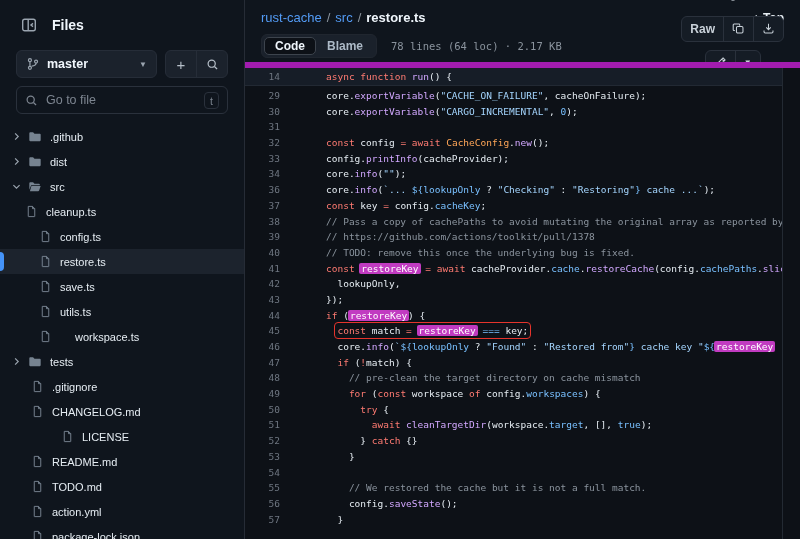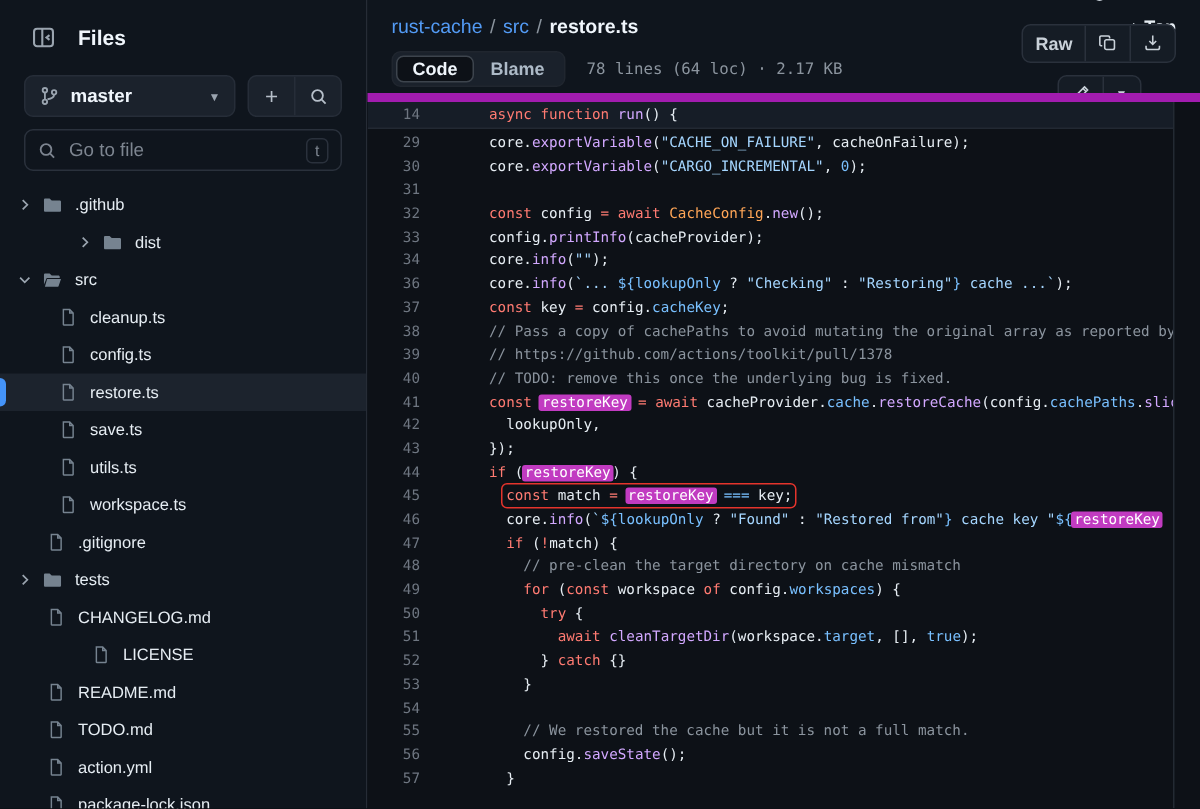--- a/index.html
+++ b/index.html
@@ -147,21 +147,21 @@
               <path d="M6 3.5 10.5 8 6 12.5"></path>
             </svg>
           </span>
           <span class="t-icon">
             <svg width="14" height="14" viewBox="0 0 16 16" fill="currentColor">
               <path d="M1.5 3.7c0-.6.45-1 1-1h3.3l1.6 1.5h6.1c.55 0 1 .45 1 1v6.6c0 .55-.45 1-1 1h-11c-.55 0-1-.45-1-1z"></path>
             </svg>
           </span>
           <span class="t-label">.github</span>
         </div>
-        <div class="tree-row" style="padding-left: 8px; margin-left: 40px;">
+        <div class="tree-row" style="padding-left: 8px;">
           <span class="chev">
             <svg width="11" height="11" viewBox="0 0 16 16" fill="none" stroke="currentColor" stroke-width="1.7">
               <path d="M6 3.5 10.5 8 6 12.5"></path>
             </svg>
           </span>
           <span class="t-icon">
             <svg width="14" height="14" viewBox="0 0 16 16" fill="currentColor">
               <path d="M1.5 3.7c0-.6.45-1 1-1h3.3l1.6 1.5h6.1c.55 0 1 .45 1 1v6.6c0 .55-.45 1-1 1h-11c-.55 0-1-.45-1-1z"></path>
             </svg>
           </span>
@@ -174,88 +174,88 @@
             </svg>
           </span>
           <span class="t-icon">
             <svg width="14" height="14" viewBox="0 0 16 16" fill="currentColor">
               <path d="M1.5 3.7c0-.6.45-1 1-1h3.3l1.6 1.5h5.1c.55 0 1 .45 1 1v.8H3.6L1.5 11z"></path>
               <path d="M3.9 6.9h10.6l-1.9 5.4c-.14.4-.52.5-.95.5H2.2z"></path>
             </svg>
           </span>
           <span class="t-label">src</span>
         </div>
+        <div class="tree-row" style="padding-left: 20px;">
+          <span class="t-icon">
+            <svg width="13" height="13" viewBox="0 0 16 16" fill="none" stroke="currentColor" stroke-width="1.2">
+              <path d="M4 1.7h5.2l2.8 2.8V14a.3.3 0 0 1-.3.3H4.3A.3.3 0 0 1 4 14z M9.2 1.7V4.5h2.8"></path>
+            </svg>
+          </span>
+          <span class="t-label">cleanup.ts</span>
+        </div>
         <div class="tree-row" style="padding-left: 34px;">
           <span class="t-icon">
             <svg width="13" height="13" viewBox="0 0 16 16" fill="none" stroke="currentColor" stroke-width="1.2">
               <path d="M4 1.7h5.2l2.8 2.8V14a.3.3 0 0 1-.3.3H4.3A.3.3 0 0 1 4 14z M9.2 1.7V4.5h2.8"></path>
             </svg>
           </span>
-          <span class="t-label">cleanup.ts</span>
+          <span class="t-label">config.ts</span>
+        </div>
+        <div class="tree-row selected" style="padding-left: 34px;">
+          <span class="t-icon">
+            <svg width="13" height="13" viewBox="0 0 16 16" fill="none" stroke="currentColor" stroke-width="1.2">
+              <path d="M4 1.7h5.2l2.8 2.8V14a.3.3 0 0 1-.3.3H4.3A.3.3 0 0 1 4 14z M9.2 1.7V4.5h2.8"></path>
+            </svg>
+          </span>
+          <span class="t-label">restore.ts</span>
         </div>
         <div class="tree-row" style="padding-left: 34px;">
           <span class="t-icon">
             <svg width="13" height="13" viewBox="0 0 16 16" fill="none" stroke="currentColor" stroke-width="1.2">
               <path d="M4 1.7h5.2l2.8 2.8V14a.3.3 0 0 1-.3.3H4.3A.3.3 0 0 1 4 14z M9.2 1.7V4.5h2.8"></path>
             </svg>
           </span>
-          <span class="t-label">config.ts</span>
-        </div>
-        <div class="tree-row selected" style="padding-left: 34px;">
-          <span class="t-icon">
-            <svg width="13" height="13" viewBox="0 0 16 16" fill="none" stroke="currentColor" stroke-width="1.2">
-              <path d="M4 1.7h5.2l2.8 2.8V14a.3.3 0 0 1-.3.3H4.3A.3.3 0 0 1 4 14z M9.2 1.7V4.5h2.8"></path>
-            </svg>
-          </span>
-          <span class="t-label">restore.ts</span>
+          <span class="t-label">save.ts</span>
         </div>
         <div class="tree-row" style="padding-left: 34px;">
           <span class="t-icon">
             <svg width="13" height="13" viewBox="0 0 16 16" fill="none" stroke="currentColor" stroke-width="1.2">
               <path d="M4 1.7h5.2l2.8 2.8V14a.3.3 0 0 1-.3.3H4.3A.3.3 0 0 1 4 14z M9.2 1.7V4.5h2.8"></path>
             </svg>
           </span>
-          <span class="t-label">save.ts</span>
-        </div>
-        <div class="tree-row" style="padding-left: 34px;">
-          <span class="t-icon">
-            <svg width="13" height="13" viewBox="0 0 16 16" fill="none" stroke="currentColor" stroke-width="1.2">
-              <path d="M4 1.7h5.2l2.8 2.8V14a.3.3 0 0 1-.3.3H4.3A.3.3 0 0 1 4 14z M9.2 1.7V4.5h2.8"></path>
-            </svg>
-          </span>
           <span class="t-label">utils.ts</span>
         </div>
-        <div class="tree-row" style="padding-left: 34px;">
+        <div class="tree-row" style="padding-left: 34px; gap: 15px;">
           <span class="t-icon">
             <svg width="13" height="13" viewBox="0 0 16 16" fill="none" stroke="currentColor" stroke-width="1.2">
               <path d="M4 1.7h5.2l2.8 2.8V14a.3.3 0 0 1-.3.3H4.3A.3.3 0 0 1 4 14z M9.2 1.7V4.5h2.8"></path>
             </svg>
           </span>
           <span class="t-label">workspace.ts</span>
-        </div>
-        <div class="tree-row" style="padding-left: 26px;">
-          <span class="t-icon">
-            <svg width="13" height="13" viewBox="0 0 16 16" fill="none" stroke="currentColor" stroke-width="1.2">
-              <path d="M4 1.7h5.2l2.8 2.8V14a.3.3 0 0 1-.3.3H4.3A.3.3 0 0 1 4 14z M9.2 1.7V4.5h2.8"></path>
-            </svg>
-          </span>
-          <span class="t-label">.gitignore</span>
         </div>
         <div class="tree-row" style="padding-left: 8px;">
           <span class="chev">
             <svg width="11" height="11" viewBox="0 0 16 16" fill="none" stroke="currentColor" stroke-width="1.7">
               <path d="M6 3.5 10.5 8 6 12.5"></path>
             </svg>
           </span>
           <span class="t-icon">
             <svg width="14" height="14" viewBox="0 0 16 16" fill="currentColor">
               <path d="M1.5 3.7c0-.6.45-1 1-1h3.3l1.6 1.5h6.1c.55 0 1 .45 1 1v6.6c0 .55-.45 1-1 1h-11c-.55 0-1-.45-1-1z"></path>
             </svg>
           </span>
           <span class="t-label">tests</span>
+        </div>
+        <div class="tree-row" style="padding-left: 26px;">
+          <span class="t-icon">
+            <svg width="13" height="13" viewBox="0 0 16 16" fill="none" stroke="currentColor" stroke-width="1.2">
+              <path d="M4 1.7h5.2l2.8 2.8V14a.3.3 0 0 1-.3.3H4.3A.3.3 0 0 1 4 14z M9.2 1.7V4.5h2.8"></path>
+            </svg>
+          </span>
+          <span class="t-label">.gitignore</span>
         </div>
         <div class="tree-row" style="padding-left: 26px;">
           <span class="t-icon">
             <svg width="13" height="13" viewBox="0 0 16 16" fill="none" stroke="currentColor" stroke-width="1.2">
               <path d="M4 1.7h5.2l2.8 2.8V14a.3.3 0 0 1-.3.3H4.3A.3.3 0 0 1 4 14z M9.2 1.7V4.5h2.8"></path>
             </svg>
           </span>
           <span class="t-label">CHANGELOG.md</span>
         </div>
         <div class="tree-row" style="padding-left: 26px; margin-left: 30px;">

